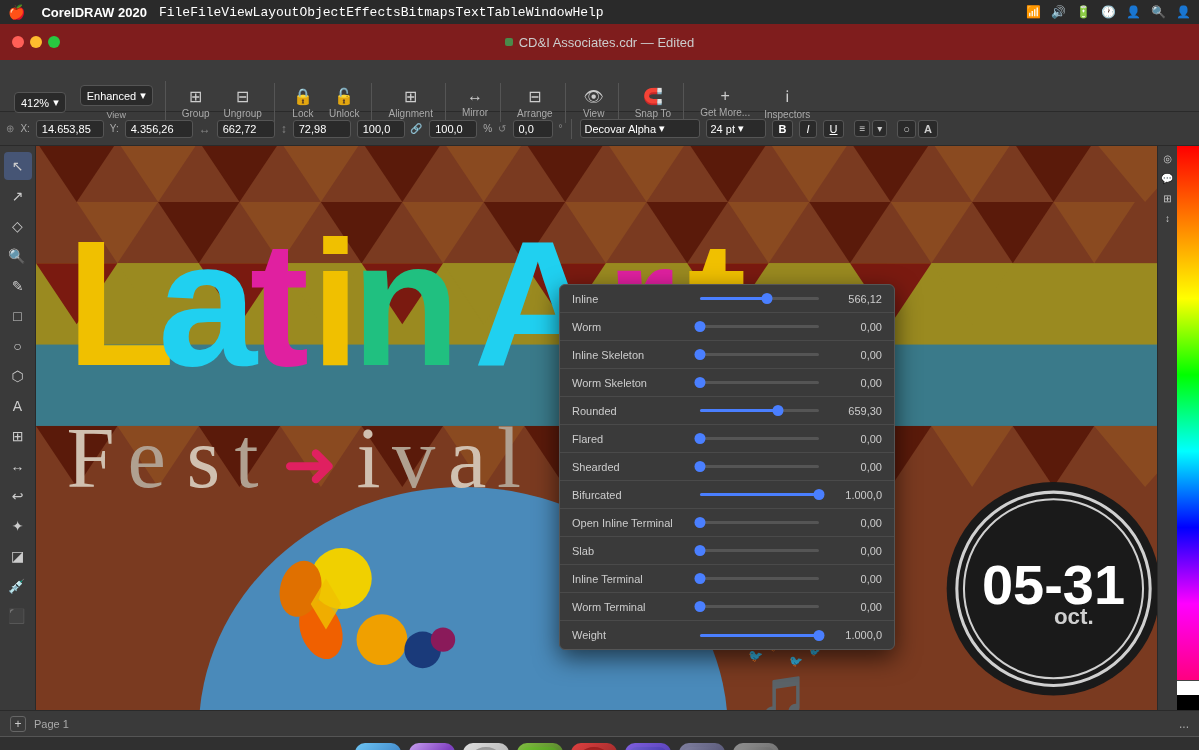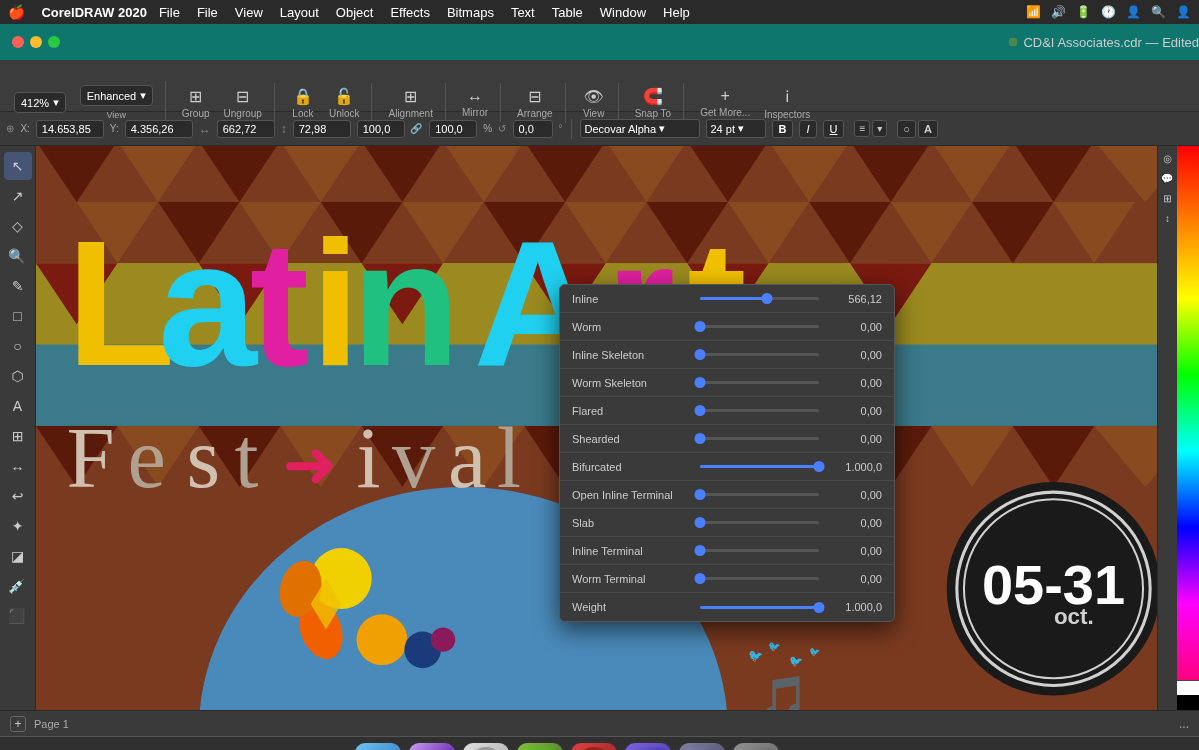--- a/index.html
+++ b/index.html
@@ -18,31 +18,31 @@
       background: #2a2a2a;
       display: flex;
       align-items: center;
       padding: 0 8px;
       gap: 12px;
       font-size: 13px;
       color: #fff;
     }
     .menubar-apple { font-size: 14px; margin-right: 4px; }
     .menubar-app { font-weight: 600; }
-    .menubar-items { display: flex; gap: 17px; }
+    .menubar-items { display: flex; gap: 0; font-family: Liberation Mono, monospace; }
     .menubar-item { font-size: 13px; color: #fff; cursor: pointer; }
     .menubar-right { margin-left: auto; display: flex; gap: 10px; align-items: center; font-size: 12px; }
 
     
     .titlebar {
       height: 36px;
-      background: #0f766e;
-      display: flex;
-      align-items: center;
-      justify-content: flex-end;
+      background: #7f1d1d;
+      display: flex;
+      align-items: center;
+      justify-content: center;
       position: relative;
     }
     .traffic-lights { position: absolute; left: 12px; display: flex; gap: 6px; }
     .tl { width: 12px; height: 12px; border-radius: 50%; }
     .tl-red { background: #ff5f57; }
     .tl-yellow { background: #febc2e; }
     .tl-green { background: #28c840; }
     .title-text { font-size: 13px; color: #ccc; display: flex; align-items: center; gap: 6px; }
     .title-dot { width: 8px; height: 8px; background: #4a8a4a; border-radius: 2px; }
 
@@ -641,20 +641,28 @@
           <div class="fv-value">0,00</div>
         </div>
         <div class="fv-row">
           <div class="fv-label">Worm Skeleton</div>
           <div class="fv-slider-track">
             <div class="fv-slider-thumb" style="left: 0%;"></div>
           </div>
           <div class="fv-value">0,00</div>
         </div>
         <div class="fv-row">
+          <div class="fv-label">Rounded</div>
+          <div class="fv-slider-track">
+            <div class="fv-slider-fill" style="width: 65.9%;"></div>
+            <div class="fv-slider-thumb" style="left: 65.9%;"></div>
+          </div>
+          <div class="fv-value">659,30</div>
+        </div>
+        <div class="fv-row">
           <div class="fv-label">Flared</div>
           <div class="fv-slider-track">
             <div class="fv-slider-thumb" style="left: 0%;"></div>
           </div>
           <div class="fv-value">0,00</div>
         </div>
         <div class="fv-row">
           <div class="fv-label">Shearded</div>
           <div class="fv-slider-track">
             <div class="fv-slider-thumb" style="left: 0%;"></div>

